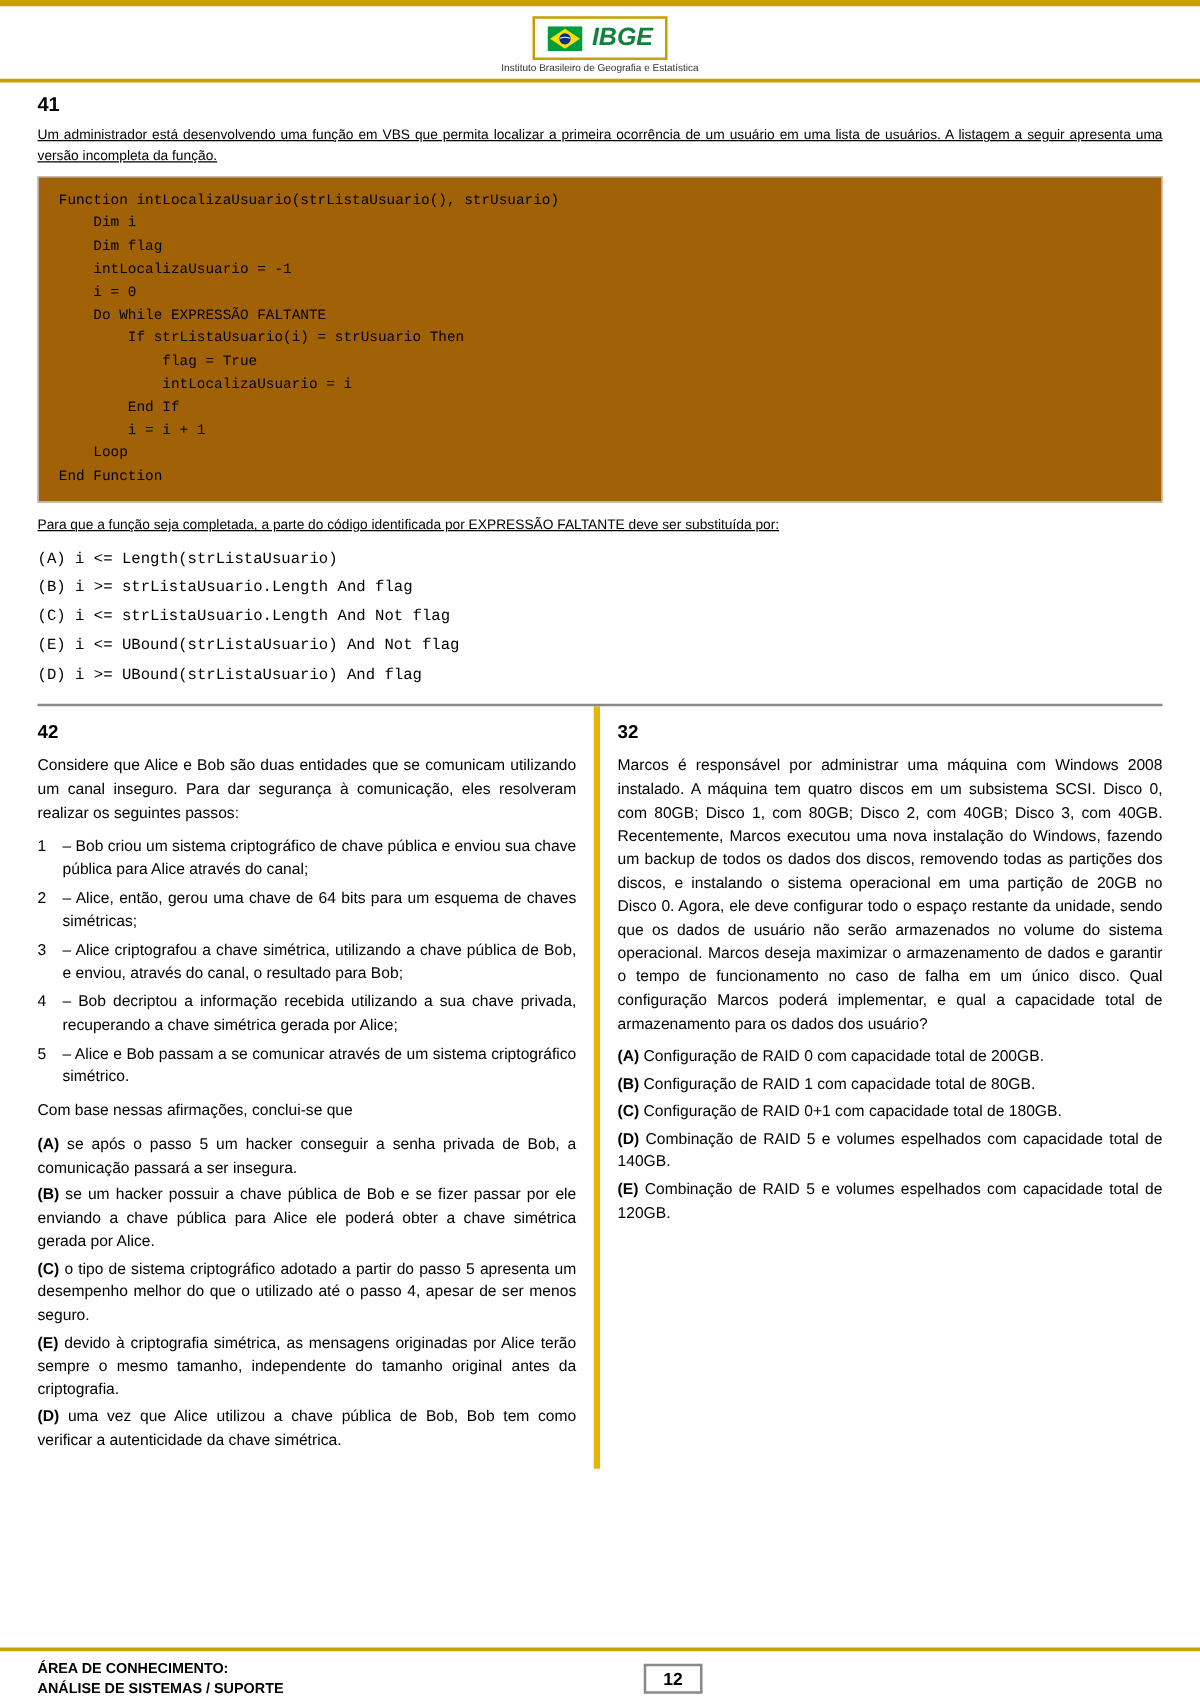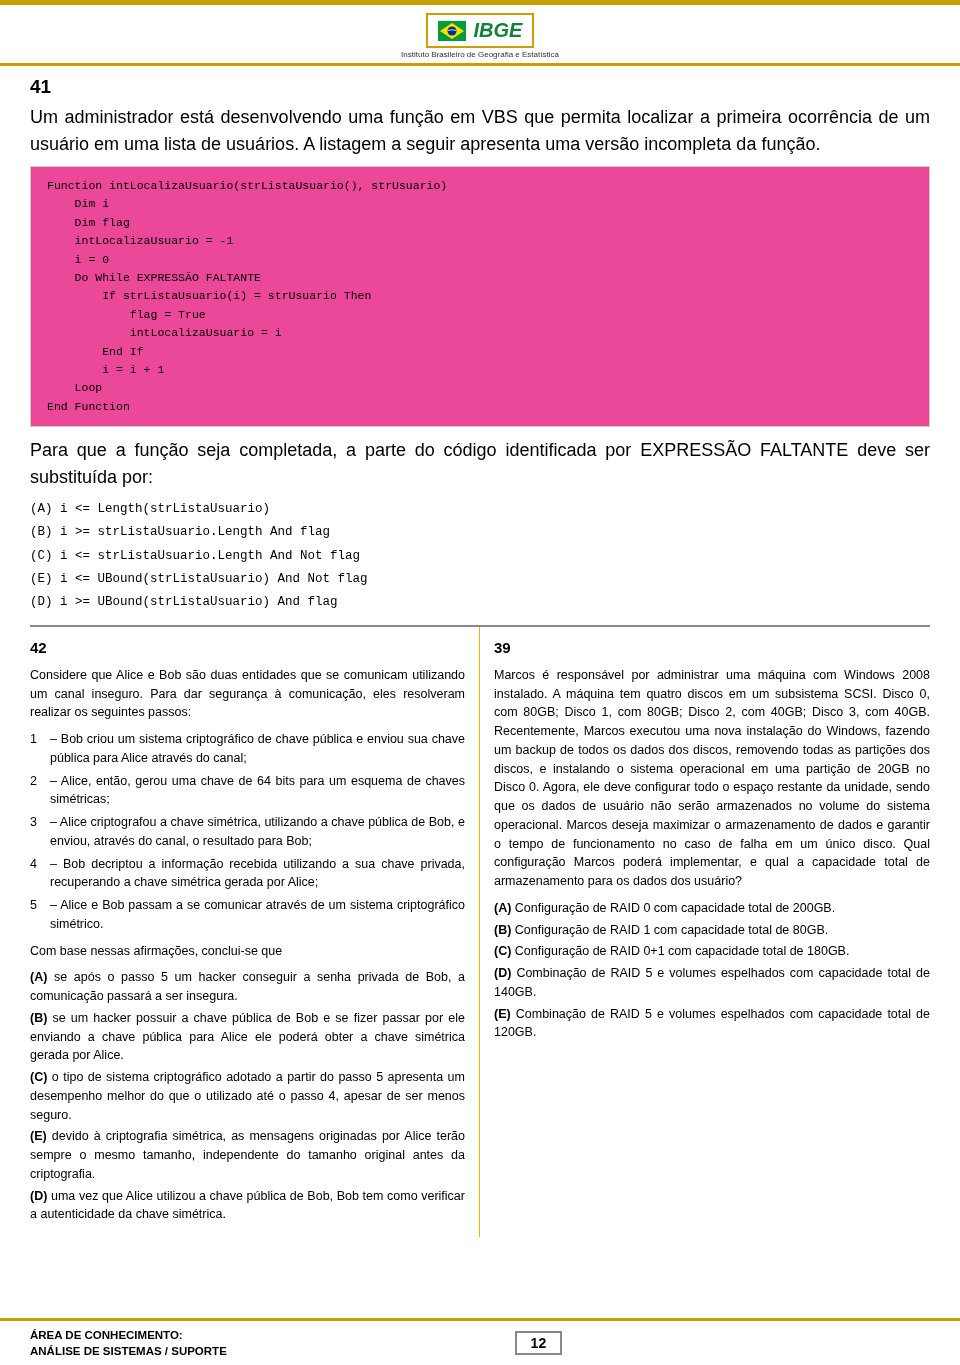--- a/index.html
+++ b/index.html
@@ -54,35 +54,36 @@
     .main-content {
       padding: 10px 30px 10px 30px;
     }
 
     
     .question-section {
       margin-bottom: 12px;
     }
     .question-number {
       font-weight: bold;
-      font-size: 19px;
+      font-size: 16px;
       margin-bottom: 6px;
     }
     .question-text {
-      font-size: 18px;
+      font-size: 11px;
       text-align: justify;
       line-height: 1.5;
       margin-bottom: 8px;
+      text-decoration: underline;
     }
 
     
     .code-block {
       font-family: 'Courier New', Courier, monospace;
       font-size: 11.5px;
-      background: #ec4899;
+      background: #a16207;
       border: 1px solid #ccc;
       padding: 10px 16px;
       margin-bottom: 10px;
       line-height: 1.6;
       white-space: pre;
     }
 
     .answer-options {
       font-size: 12.5px;
       line-height: 1.7;
@@ -94,21 +95,21 @@
 
     
     .two-col {
       display: flex;
       gap: 0;
       border-top: 2px solid #888;
     }
     .col-left {
       width: 50%;
       padding: 10px 14px 10px 0;
-      border-right: 1px solid #eab308;
+      border-right: 5px solid #eab308;
       font-size: 12.5px;
       text-align: justify;
       line-height: 1.5;
     }
     .col-right {
       width: 50%;
       padding: 10px 0 10px 14px;
       font-size: 12.5px;
       text-align: justify;
       line-height: 1.5;
@@ -255,21 +256,21 @@
       <div>
         <div class="answer-line"><strong>(A)</strong> <span>se após o passo 5 um hacker conseguir a senha privada de Bob, a comunicação passará a ser insegura.</span></div>
         <div class="answer-line"><strong>(B)</strong> <span>se um hacker possuir a chave pública de Bob e se fizer passar por ele enviando a chave pública para Alice ele poderá obter a chave simétrica gerada por Alice.</span></div>
         <div class="answer-line"><strong>(C)</strong> <span>o tipo de sistema criptográfico adotado a partir do passo 5 apresenta um desempenho melhor do que o utilizado até o passo 4, apesar de ser menos seguro.</span></div>
         <div class="answer-line"><strong>(E)</strong> <span>devido à criptografia simétrica, as mensagens originadas por Alice terão sempre o mesmo tamanho, independente do tamanho original antes da criptografia.</span></div>
         <div class="answer-line"><strong>(D)</strong> <span>uma vez que Alice utilizou a chave pública de Bob, Bob tem como verificar a autenticidade da chave simétrica.</span></div>
       </div>
     </div>
 
     <div class="col-right">
-      <div class="q-num">39</div>
+      <div class="q-num">32</div>
       <div class="q-body">Marcos é responsável por administrar uma máquina com Windows 2008 instalado. A máquina tem quatro discos em um subsistema SCSI. Disco 0, com 80GB; Disco 1, com 80GB; Disco 2, com 40GB; Disco 3, com 40GB. Recentemente, Marcos executou uma nova instalação do Windows, fazendo um backup de todos os dados dos discos, removendo todas as partições dos discos, e instalando o sistema operacional em uma partição de 20GB no Disco 0. Agora, ele deve configurar todo o espaço restante da unidade, sendo que os dados de usuário não serão armazenados no volume do sistema operacional. Marcos deseja maximizar o armazenamento de dados e garantir o tempo de funcionamento no caso de falha em um único disco. Qual configuração Marcos poderá implementar, e qual a capacidade total de armazenamento para os dados dos usuário?</div>
 
       <div>
         <div class="answer-line"><strong>(A)</strong> <span>Configuração de RAID 0 com capacidade total de 200GB.</span></div>
         <div class="answer-line"><strong>(B)</strong> <span>Configuração de RAID 1 com capacidade total de 80GB.</span></div>
         <div class="answer-line"><strong>(C)</strong> <span>Configuração de RAID 0+1 com capacidade total de 180GB.</span></div>
         <div class="answer-line"><strong>(D)</strong> <span>Combinação de RAID 5 e volumes espelhados com capacidade total de 140GB.</span></div>
         <div class="answer-line"><strong>(E)</strong> <span>Combinação de RAID 5 e volumes espelhados com capacidade total de 120GB.</span></div>
       </div>
     </div>

